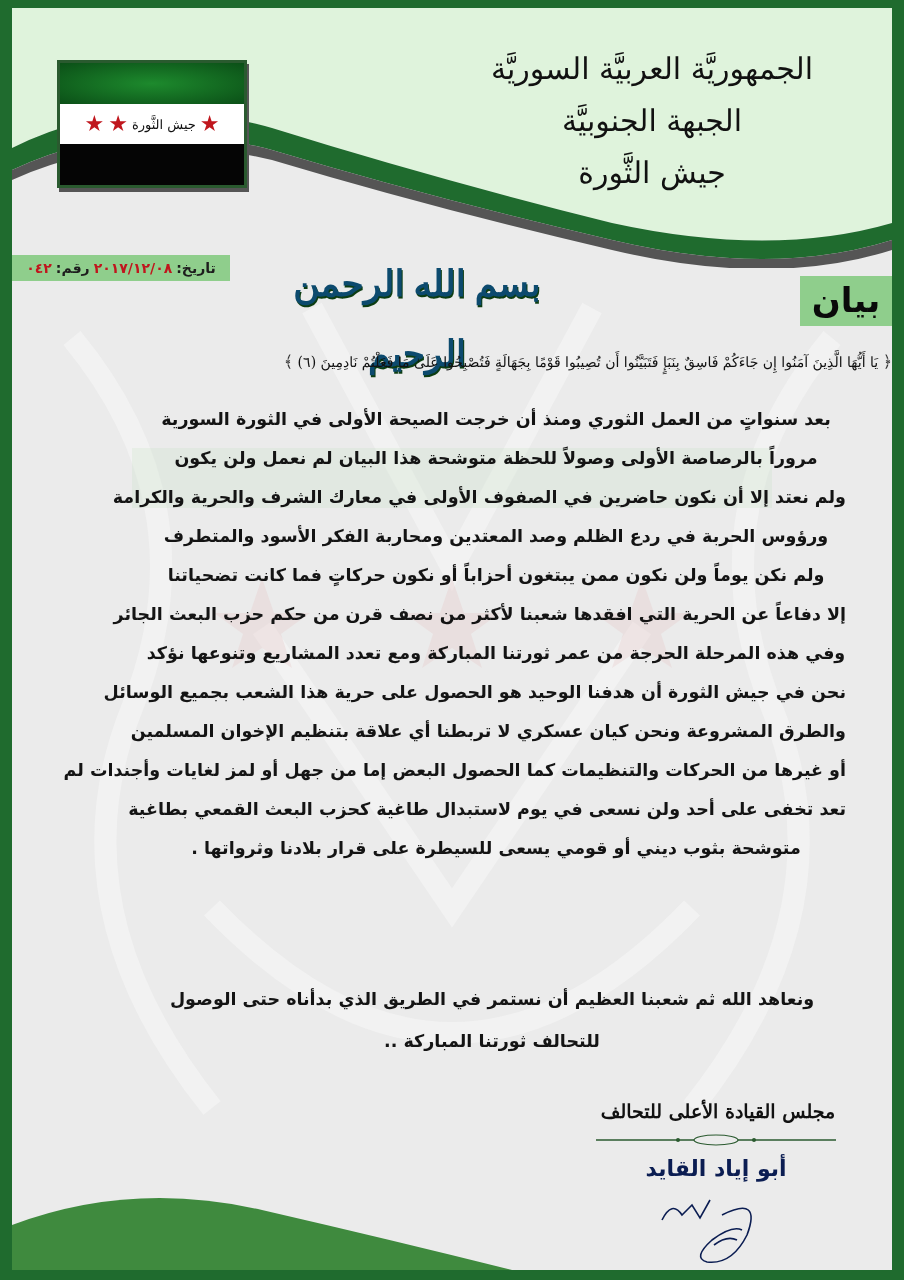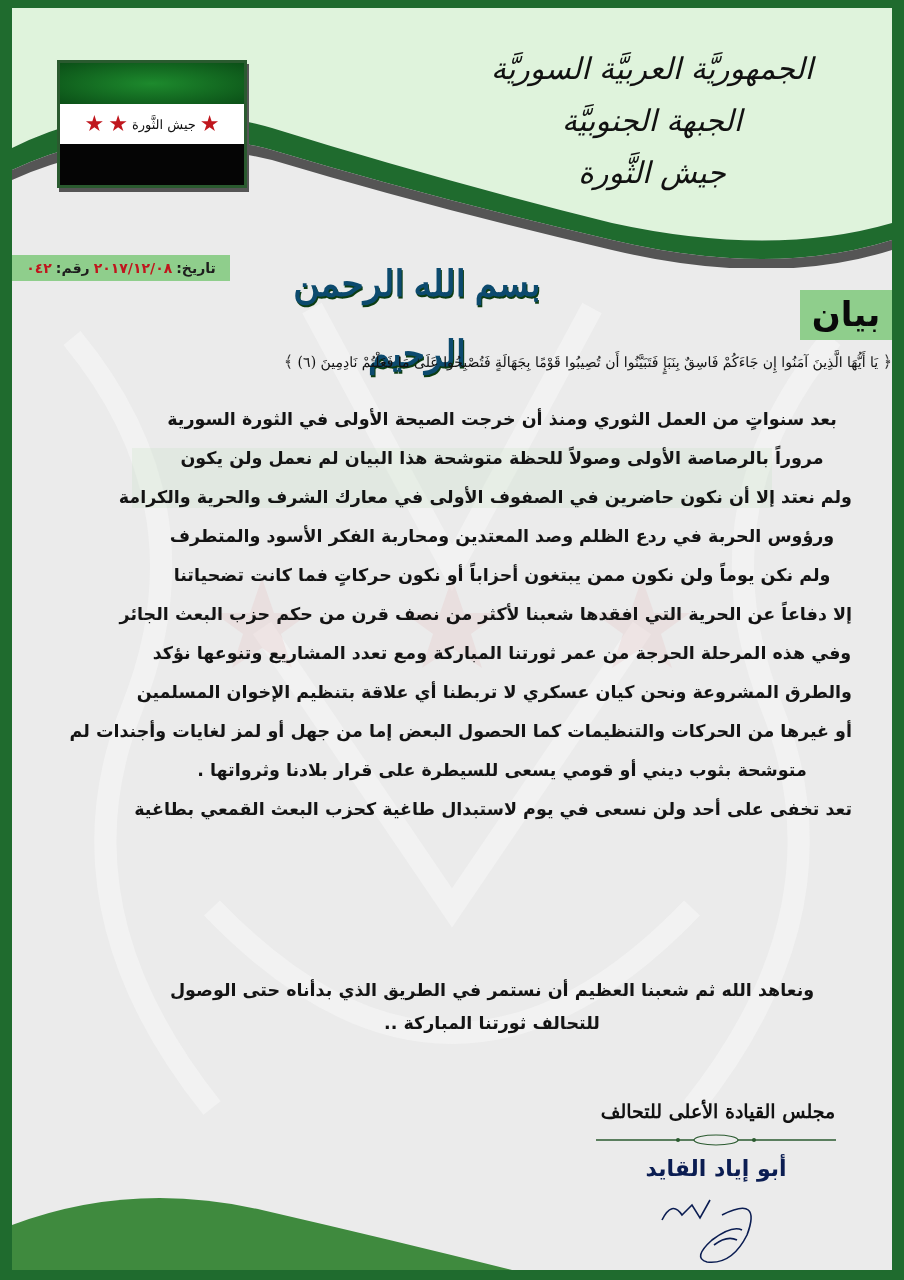--- a/index.html
+++ b/index.html
@@ -18,51 +18,51 @@
   }
   .flag .green { flex: 1; background: radial-gradient(ellipse at center, #1d8a2d, #0b4f17); }
   .flag .white { flex: 1; background: #fff; display: flex; align-items: center; justify-content: center; gap: 4px; direction: rtl; }
   .flag .black { flex: 1; background: #050505; }
   .flag .star { color: #c0161d; font-size: 22px; line-height: 1; }
   .flag .flag-text { font-family: "DejaVu Serif", serif; font-size: 13px; color: #111; }
   .gov-title {
     position: absolute; right: 60px; top: 35px; width: 360px; text-align: center; direction: rtl;
     font-family: "DejaVu Serif", serif; color: #111;
   }
-  .gov-title div { font-size: 30px; line-height: 52px; font-style: italic; }
+  .gov-title div { font-size: 30px; line-height: 52px; }
   .date-box {
     position: absolute; left: 0; top: 247px; width: 218px; height: 26px;
     background: #8fce8c; direction: rtl; font-size: 14px; font-weight: bold;
     display: flex; align-items: center; justify-content: center; gap: 4px; color: #1d1d1d;
   }
   .date-box .val { color: #c0161d; }
   .basmala {
     position: absolute; left: 255px; top: 241px; width: 300px; height: 70px;
     text-align: center; font-family: Liberation Serif, serif; font-size: 36px; font-weight: bold;
     color: #0c4a6e; text-shadow: 1px 2px 0 #0d3d12; direction: rtl; line-height: 70px;
   }
   .bayan-box {
-    position: absolute; right: 0; top: 282px; width: 92px; height: 50px;
+    position: absolute; right: 0; top: 268px; width: 92px; height: 50px;
     background: #8fce8c; text-align: center; font-size: 34px; font-weight: bold; color: #0a0a0a; direction: rtl; line-height: 48px;
   }
   .verse {
     position: absolute; left: 160px; top: 344px; width: 720px; text-align: right; direction: rtl;
     font-family: "DejaVu Serif", serif; font-size: 14px; color: #111; white-space: nowrap;
   }
   .verse .orn { color: #333; font-size: 16px; }
   .body-text {
-    position: absolute; left: 140px; top: 392px; width: 700px; direction: rtl; text-align: center;
+    position: absolute; left: 134px; top: 392px; width: 700px; direction: rtl; text-align: center;
     font-family: "DejaVu Sans", sans-serif; font-size: 17.5px; font-weight: bold; color: #141414;
   }
   .body-text .line { height: 39px; line-height: 39px; white-space: nowrap; }
   .closing {
     position: absolute; left: 120px; top: 966px; width: 720px; direction: rtl; text-align: center;
     font-size: 17.5px; font-weight: bold; color: #141414;
   }
-  .closing .line { height: 33px; line-height: 33px; white-space: nowrap; }
+  .closing .line { height: 33px; line-height: 33px; white-space: nowrap; margin-top: 9px; }
   .council {
     position: absolute; right: 34px; top: 1092px; width: 280px; text-align: center; direction: rtl;
     font-family: "DejaVu Serif", serif; font-size: 19px; font-weight: bold; color: #111;
   }
   .divider { position: absolute; right: 56px; top: 1125px; width: 240px; height: 14px; }
   .signer {
     position: absolute; right: 76px; top: 1148px; width: 200px; text-align: center; direction: rtl;
     font-size: 22px; font-weight: bold; color: #0b1d52;
   }
   .signature { position: absolute; right: 110px; top: 1182px; width: 130px; height: 80px; }
@@ -131,24 +131,25 @@
   </div>
 
   <div class="body-text">
     <div class="line">بعد سنواتٍ من العمل الثوري ومنذ أن خرجت الصيحة الأولى في الثورة السورية</div>
     <div class="line">مروراً بالرصاصة الأولى وصولاً  للحظة متوشحة هذا البيان لم نعمل ولن يكون</div>
     <div class="line">ولم نعتد إلا أن نكون حاضرين في الصفوف الأولى في معارك الشرف والحرية والكرامة</div>
     <div class="line">ورؤوس الحربة في ردع الظلم وصد المعتدين ومحاربة الفكر الأسود والمتطرف</div>
     <div class="line">ولم نكن يوماً ولن نكون ممن يبتغون أحزاباً أو نكون حركاتٍ فما كانت  تضحياتنا</div>
     <div class="line">إلا دفاعاً عن الحرية التي افقدها شعبنا لأكثر من نصف قرن من حكم حزب البعث الجائر</div>
     <div class="line">وفي هذه المرحلة الحرجة من عمر ثورتنا المباركة ومع تعدد المشاريع وتنوعها نؤكد</div>
+    <div class="line">نحن في جيش الثورة أن هدفنا الوحيد هو الحصول على حرية هذا الشعب بجميع الوسائل</div>
     <div class="line">والطرق المشروعة ونحن كيان عسكري لا تربطنا أي علاقة بتنظيم الإخوان المسلمين</div>
     <div class="line">أو غيرها من الحركات والتنظيمات كما الحصول البعض إما من جهل أو لمز لغايات وأجندات لم</div>
+    <div class="line">تعد تخفى على أحد ولن نسعى في يوم لاستبدال طاغية كحزب البعث القمعي بطاغية</div>
     <div class="line">متوشحة بثوب ديني أو قومي يسعى للسيطرة على قرار بلادنا وثرواتها .</div>
-    <div class="line">تعد تخفى على أحد ولن نسعى في يوم لاستبدال طاغية كحزب البعث القمعي بطاغية</div>
   </div>
 
   <div class="closing">
     <div class="line">ونعاهد الله ثم شعبنا العظيم أن نستمر في الطريق الذي بدأناه حتى الوصول</div>
     <div class="line">للتحالف ثورتنا المباركة ..</div>
   </div>
 
   <div class="council">مجلس القيادة الأعلى للتحالف</div>
 
   <svg class="divider" width="240" height="14" viewBox="0 0 240 14">

